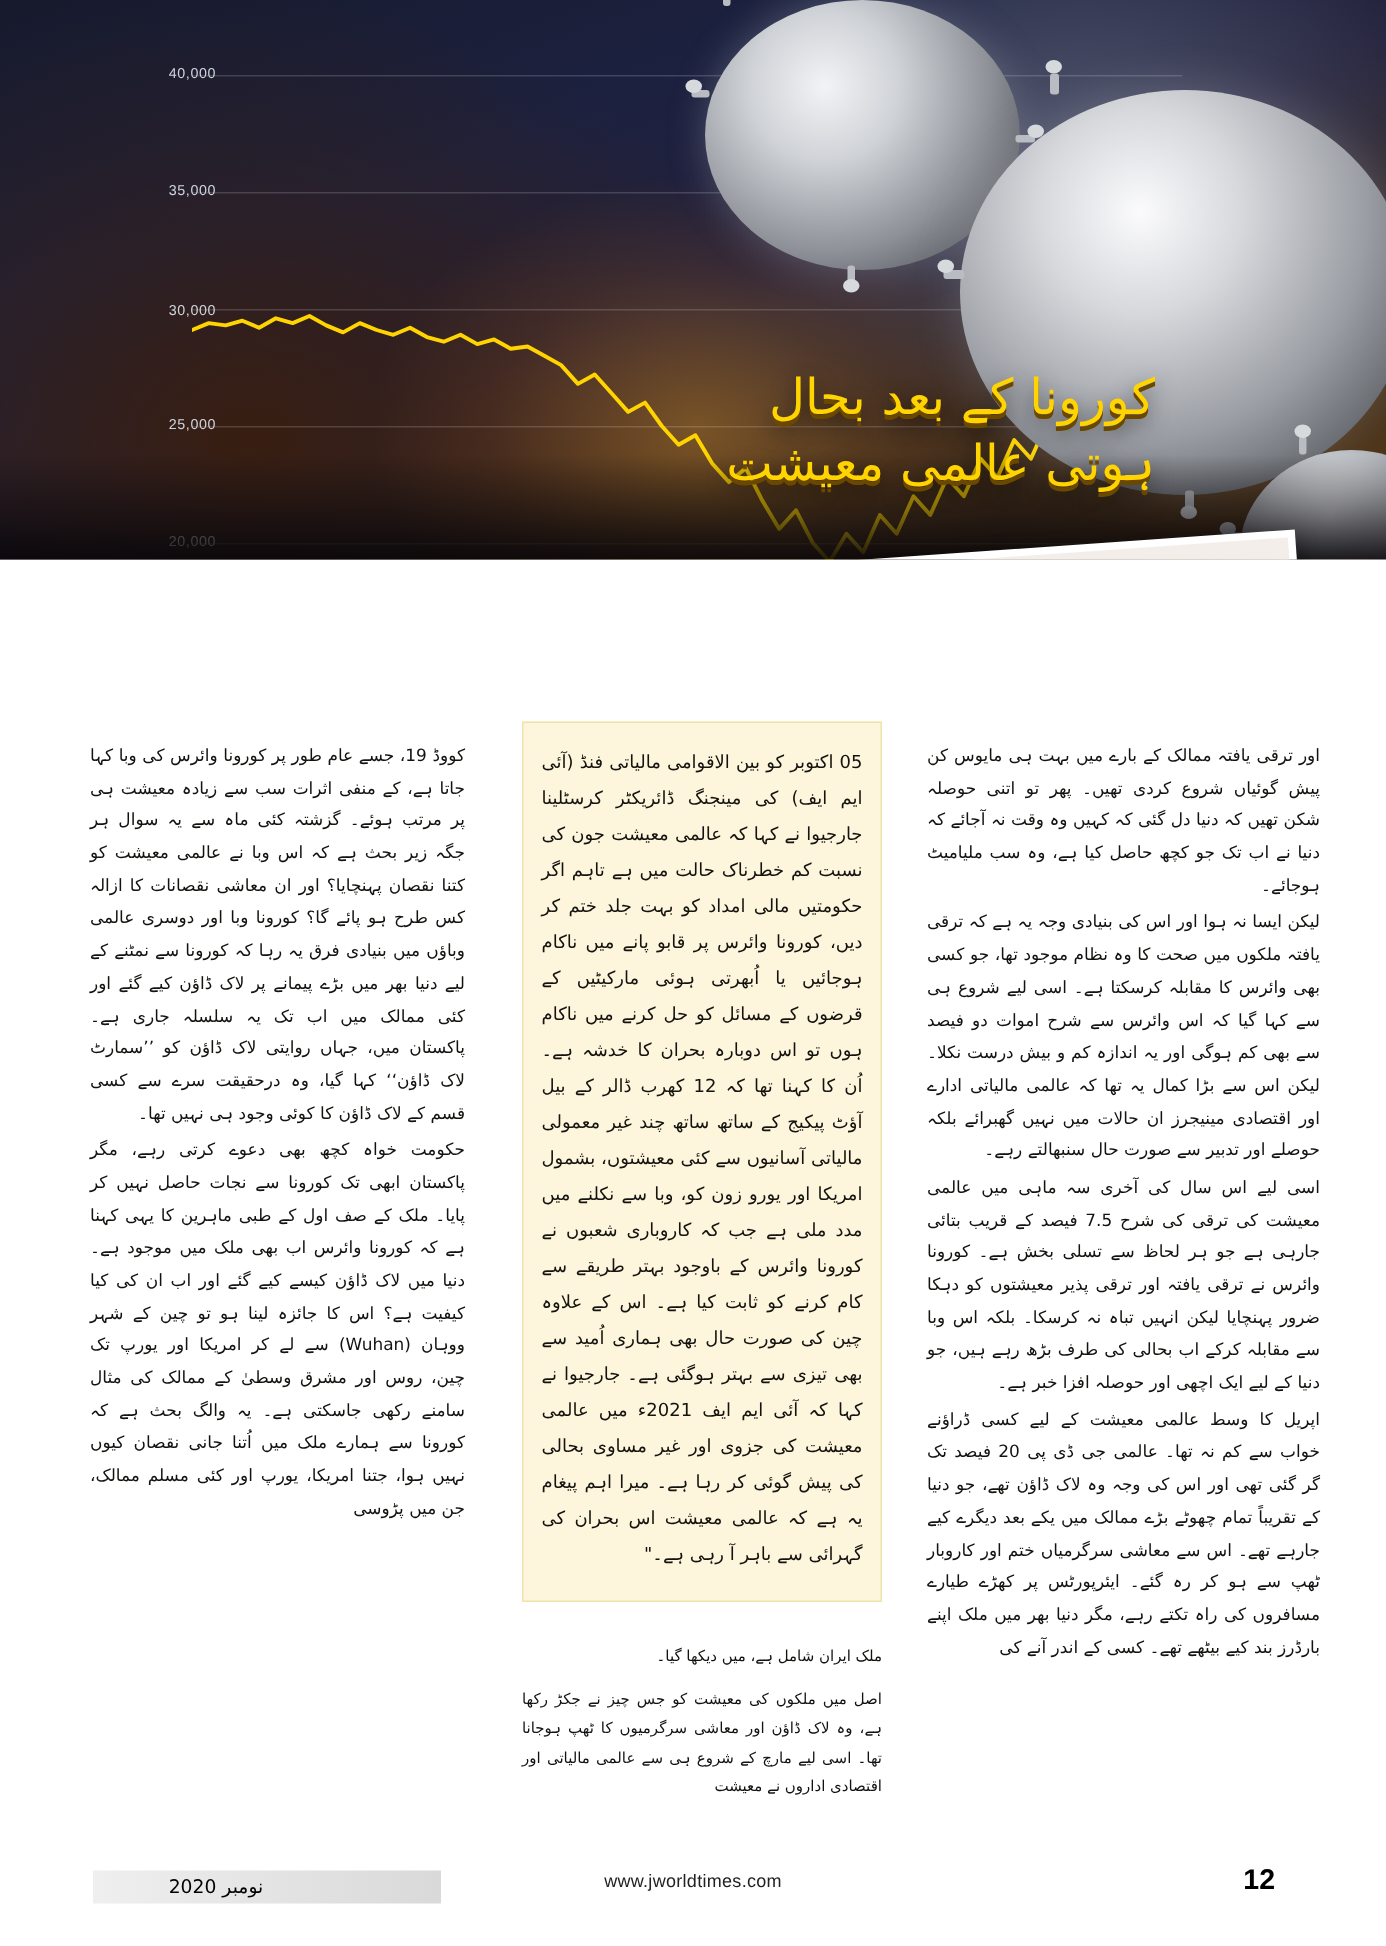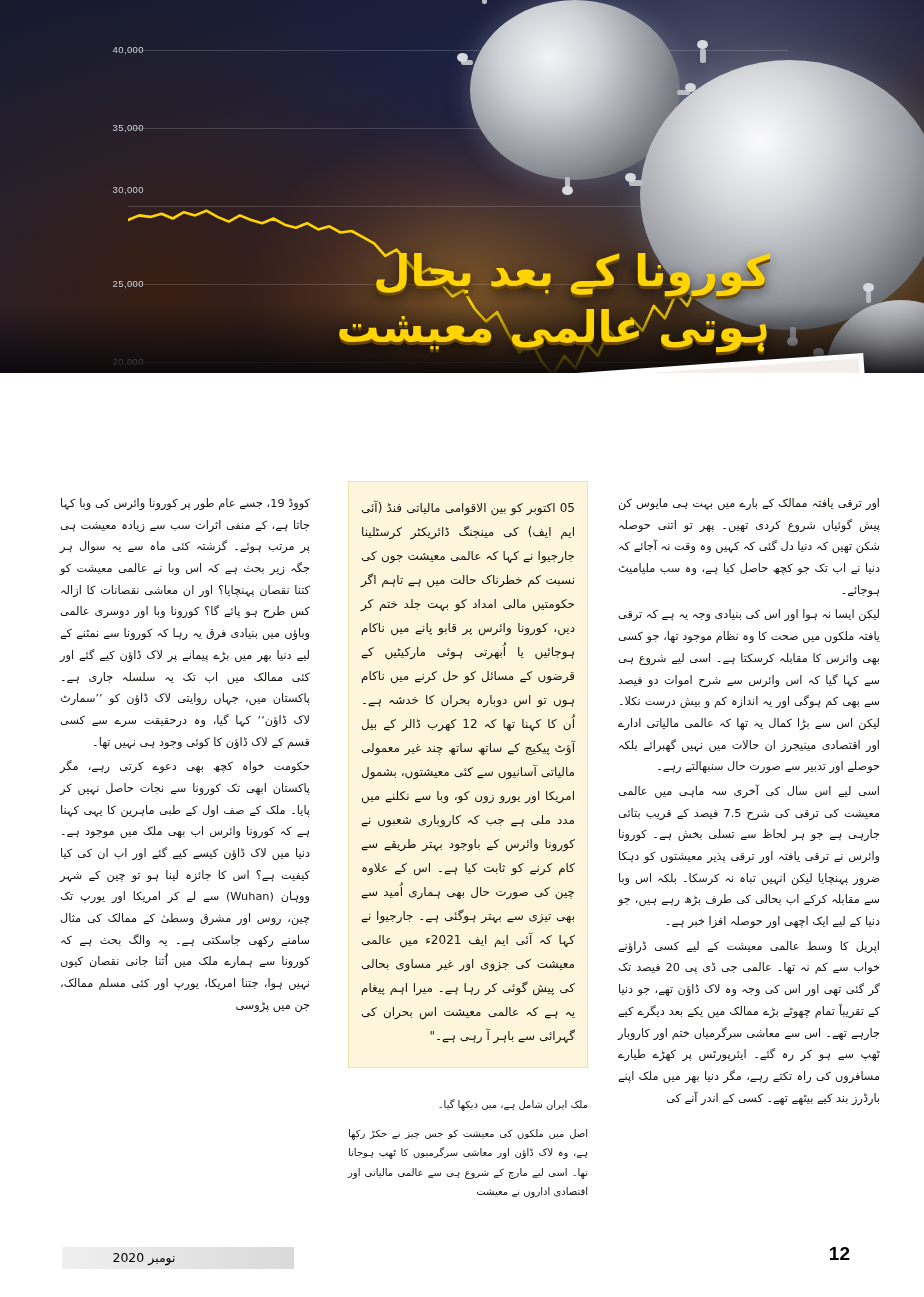--- a/index.html
+++ b/index.html
@@ -58,22 +58,22 @@
     background:radial-gradient(circle at 40% 32%, #eceef0 0%, #c3c6cb 30%, #86898f 64%, #4a4d52 90%);
   }
   .spike{position:absolute;background:#b9bcc2;border-radius:2px;}
   .spike b{position:absolute;left:-4px;top:-7px;width:11px;height:9px;border-radius:50%;background:#d7dadd;display:block;}
 
   
   .hero-title{
     position:absolute;right:none;left:150px;top:245px;width:620px;
     direction:rtl;
     font-family:"DejaVu Sans", sans-serif;
-    font-weight:bold;line-height:1.22;
-    font-size:43px;
+    font-weight:normal;line-height:1.22;
+    font-size:33px;
     color:#ffd400;
     text-shadow:0 3px 0 #6b4800, 0 5px 14px rgba(0,0,0,.7);
   }
   .hero-title .l2{display:block;margin-top:4px;}
 
   
   .inset{
     position:absolute;left:575px;top:363px;width:297px;height:243px;
     background:#ffffff;
     transform:rotate(-4deg);
@@ -143,21 +143,21 @@
     <div class="chart-area">
       <div class="gridline" style="top:32px"></div>
       <div class="gridline" style="top:110px"></div>
       <div class="gridline" style="top:188px"></div>
       <div class="gridline" style="top:266px"></div>
       <div class="gridline" style="top:344px"></div>
       <div class="gridline" style="top:422px"></div>
 
       <div class="ylab" style="top:26px">40,000</div>
       <div class="ylab" style="top:104px">35,000</div>
-      <div class="ylab" style="top:166px">30,000</div>
+      <div class="ylab" style="top:184px">30,000</div>
       <div class="ylab" style="top:260px">25,000</div>
       <div class="ylab" style="top:338px">20,000</div>
       <div class="ylab" style="top:416px">15,000</div>
 
       <svg class="chart-svg" id="chart-svg" width="660" height="440">
         <polyline id="chart-line-path" fill="none" stroke="#ffd400" stroke-width="2.6" stroke-linejoin="round" stroke-linecap="round" points="0.0,202.0 11.2,197.4 22.4,198.9 33.6,195.8 44.7,200.5 55.9,194.2 67.1,197.4 78.3,192.7 89.5,198.9 100.7,203.6 111.9,197.4 123.1,202.0 134.2,205.2 145.4,200.5 156.6,206.7 167.8,209.8 179.0,205.2 190.2,211.4 201.4,208.3 212.5,214.5 223.7,213.0 234.9,219.2 246.1,225.4 257.3,237.9 268.5,231.7 279.7,244.2 290.8,256.6 302.0,250.4 313.2,266.0 324.4,278.5 335.6,272.2 346.8,291.0 358.0,303.4 369.2,294.1 380.3,315.9 391.5,334.6 402.7,322.2 413.9,344.0 425.1,356.5 436.3,337.8 447.5,350.2 458.6,325.3 469.8,337.8 481.0,312.8 492.2,325.3 503.4,300.3 514.6,312.8 525.8,287.8 536.9,300.3 548.1,275.4 559.3,287.8 570.5,262.9 581.7,250.4 592.9,262.9 604.1,237.9 615.3,228.6 626.4,237.9 637.6,219.2 648.8,209.8 660.0,200.5"></polyline>
       </svg>
     </div>
 
     <div class="virus v1">
@@ -249,16 +249,17 @@
 
     <div class="col col-left">
       <p>کووڈ 19، جسے عام طور پر کورونا وائرس کی وبا کہا جاتا ہے، کے منفی اثرات سب سے زیادہ معیشت ہی پر مرتب ہوئے۔ گزشتہ کئی ماہ سے یہ سوال ہر جگہ زیر بحث ہے کہ اس وبا نے عالمی معیشت کو کتنا نقصان پہنچایا؟ اور ان معاشی نقصانات کا ازالہ کس طرح ہو پائے گا؟ کورونا وبا اور دوسری عالمی وباؤں میں بنیادی فرق یہ رہا کہ کورونا سے نمٹنے کے لیے دنیا بھر میں بڑے پیمانے پر لاک ڈاؤن کیے گئے اور کئی ممالک میں اب تک یہ سلسلہ جاری ہے۔ پاکستان میں، جہاں روایتی لاک ڈاؤن کو ’’سمارٹ لاک ڈاؤن‘‘ کہا گیا، وہ درحقیقت سرے سے کسی قسم کے لاک ڈاؤن کا کوئی وجود ہی نہیں تھا۔</p>
       <p>حکومت خواہ کچھ بھی دعوے کرتی رہے، مگر پاکستان ابھی تک کورونا سے نجات حاصل نہیں کر پایا۔ ملک کے صف اول کے طبی ماہرین کا یہی کہنا ہے کہ کورونا وائرس اب بھی ملک میں موجود ہے۔ دنیا میں لاک ڈاؤن کیسے کیے گئے اور اب ان کی کیا کیفیت ہے؟ اس کا جائزہ لینا ہو تو چین کے شہر ووہان (Wuhan) سے لے کر امریکا اور یورپ تک چین، روس اور مشرق وسطیٰ کے ممالک کی مثال سامنے رکھی جاسکتی ہے۔ یہ والگ بحث ہے کہ کورونا سے ہمارے ملک میں اُتنا جانی نقصان کیوں نہیں ہوا، جتنا امریکا، یورپ اور کئی مسلم ممالک، جن میں پڑوسی</p>
     </div>
   </div>
 
   <div class="footer">
     <div class="footer-bar"></div>
     <div class="footer-date">نومبر 2020</div>
+    <div class="footer-url">www.jworldtimes.com</div>
     <div class="footer-page">12</div>
   </div>
 
 </div>
 
 </body></html>

